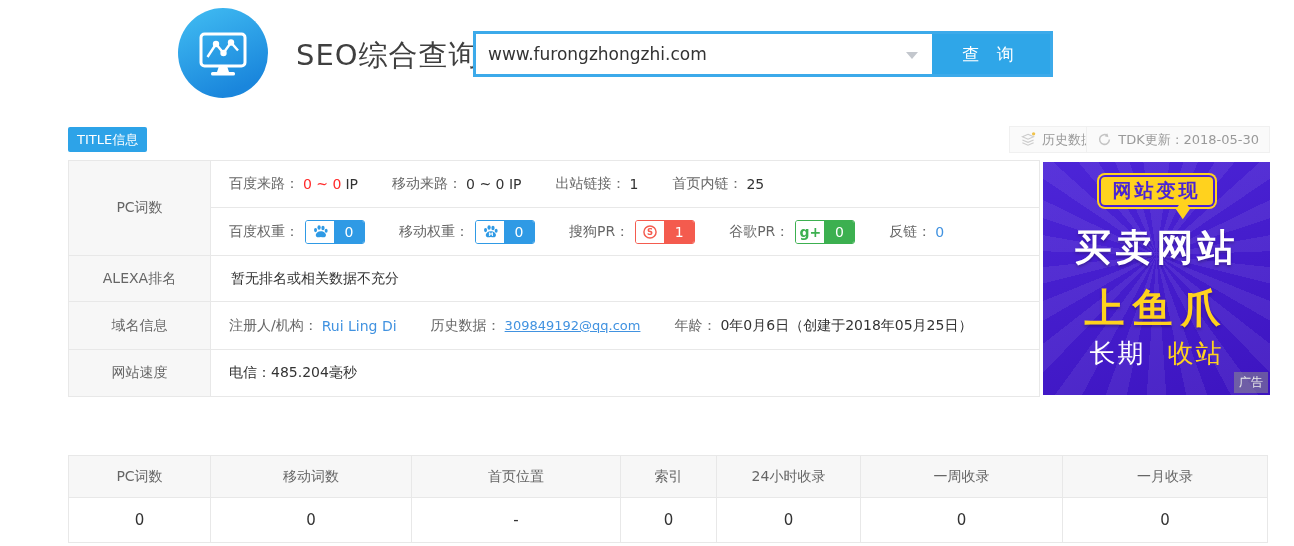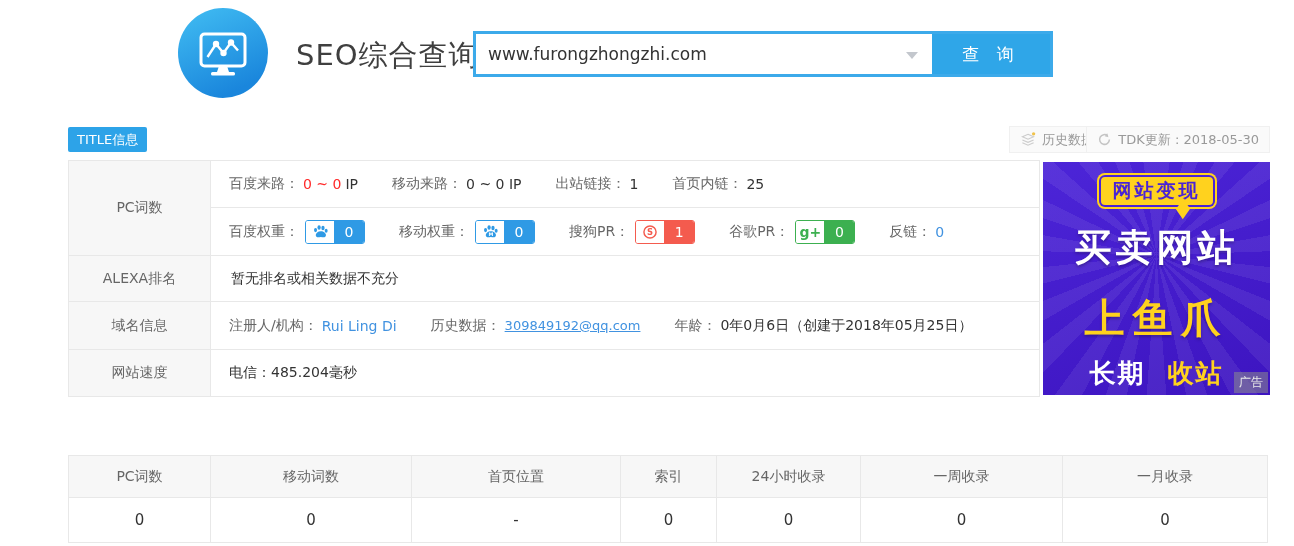--- a/index.html
+++ b/index.html
@@ -88,22 +88,22 @@
   .ad-bubble {
     display:inline-block; margin-top:13px; background:#ffd21e; color:#4a23d6;
     font-size:19px; font-weight:bold; padding:3px 14px; border-radius:6px;
     position:relative; letter-spacing:3px; box-shadow:0 0 0 2px #ffd21e, inset 0 0 0 2px #4a23d6;
   }
   .ad-bubble:after {
     content:""; position:absolute; right:26px; bottom:-8px; width:12px; height:12px;
     background:#ffd21e; transform:rotate(55deg) skewX(20deg);
   }
   .ad-line1 { margin-top:16px; color:#fff; font-size:37px; font-weight:bold; letter-spacing:4px; text-shadow:0 2px 3px rgba(0,0,0,0.25); }
-  .ad-line2 { margin-top:18px; color:#ffd21e; font-size:40px; font-weight:bold; letter-spacing:8px; text-shadow:0 2px 3px rgba(0,0,0,0.25); }
-  .ad-line3 { margin-top:10px; font-size:26px; font-weight:bold; letter-spacing:2px; }
+  .ad-line2 { margin-top:8px; color:#ffd21e; font-size:40px; font-weight:bold; letter-spacing:8px; text-shadow:0 2px 3px rgba(0,0,0,0.25); }
+  .ad-line3 { font-size:26px; font-weight:normal; letter-spacing:2px; }
   .ad-line3 .w { color:#fff; margin-right:22px; }
   .ad-line3 .y { color:#ffd21e; }
   .ad-tag {
     position:absolute; right:2px; bottom:2px; background:rgba(140,140,140,0.55);
     color:#e8e8e8; font-size:12px; padding:2px 5px;
   }
   
   .bottom-table { position:absolute; left:68px; top:455px; width:1200px; border:1px solid #e8e8e8; }
   .brow { display:flex; }
   .bcell {

